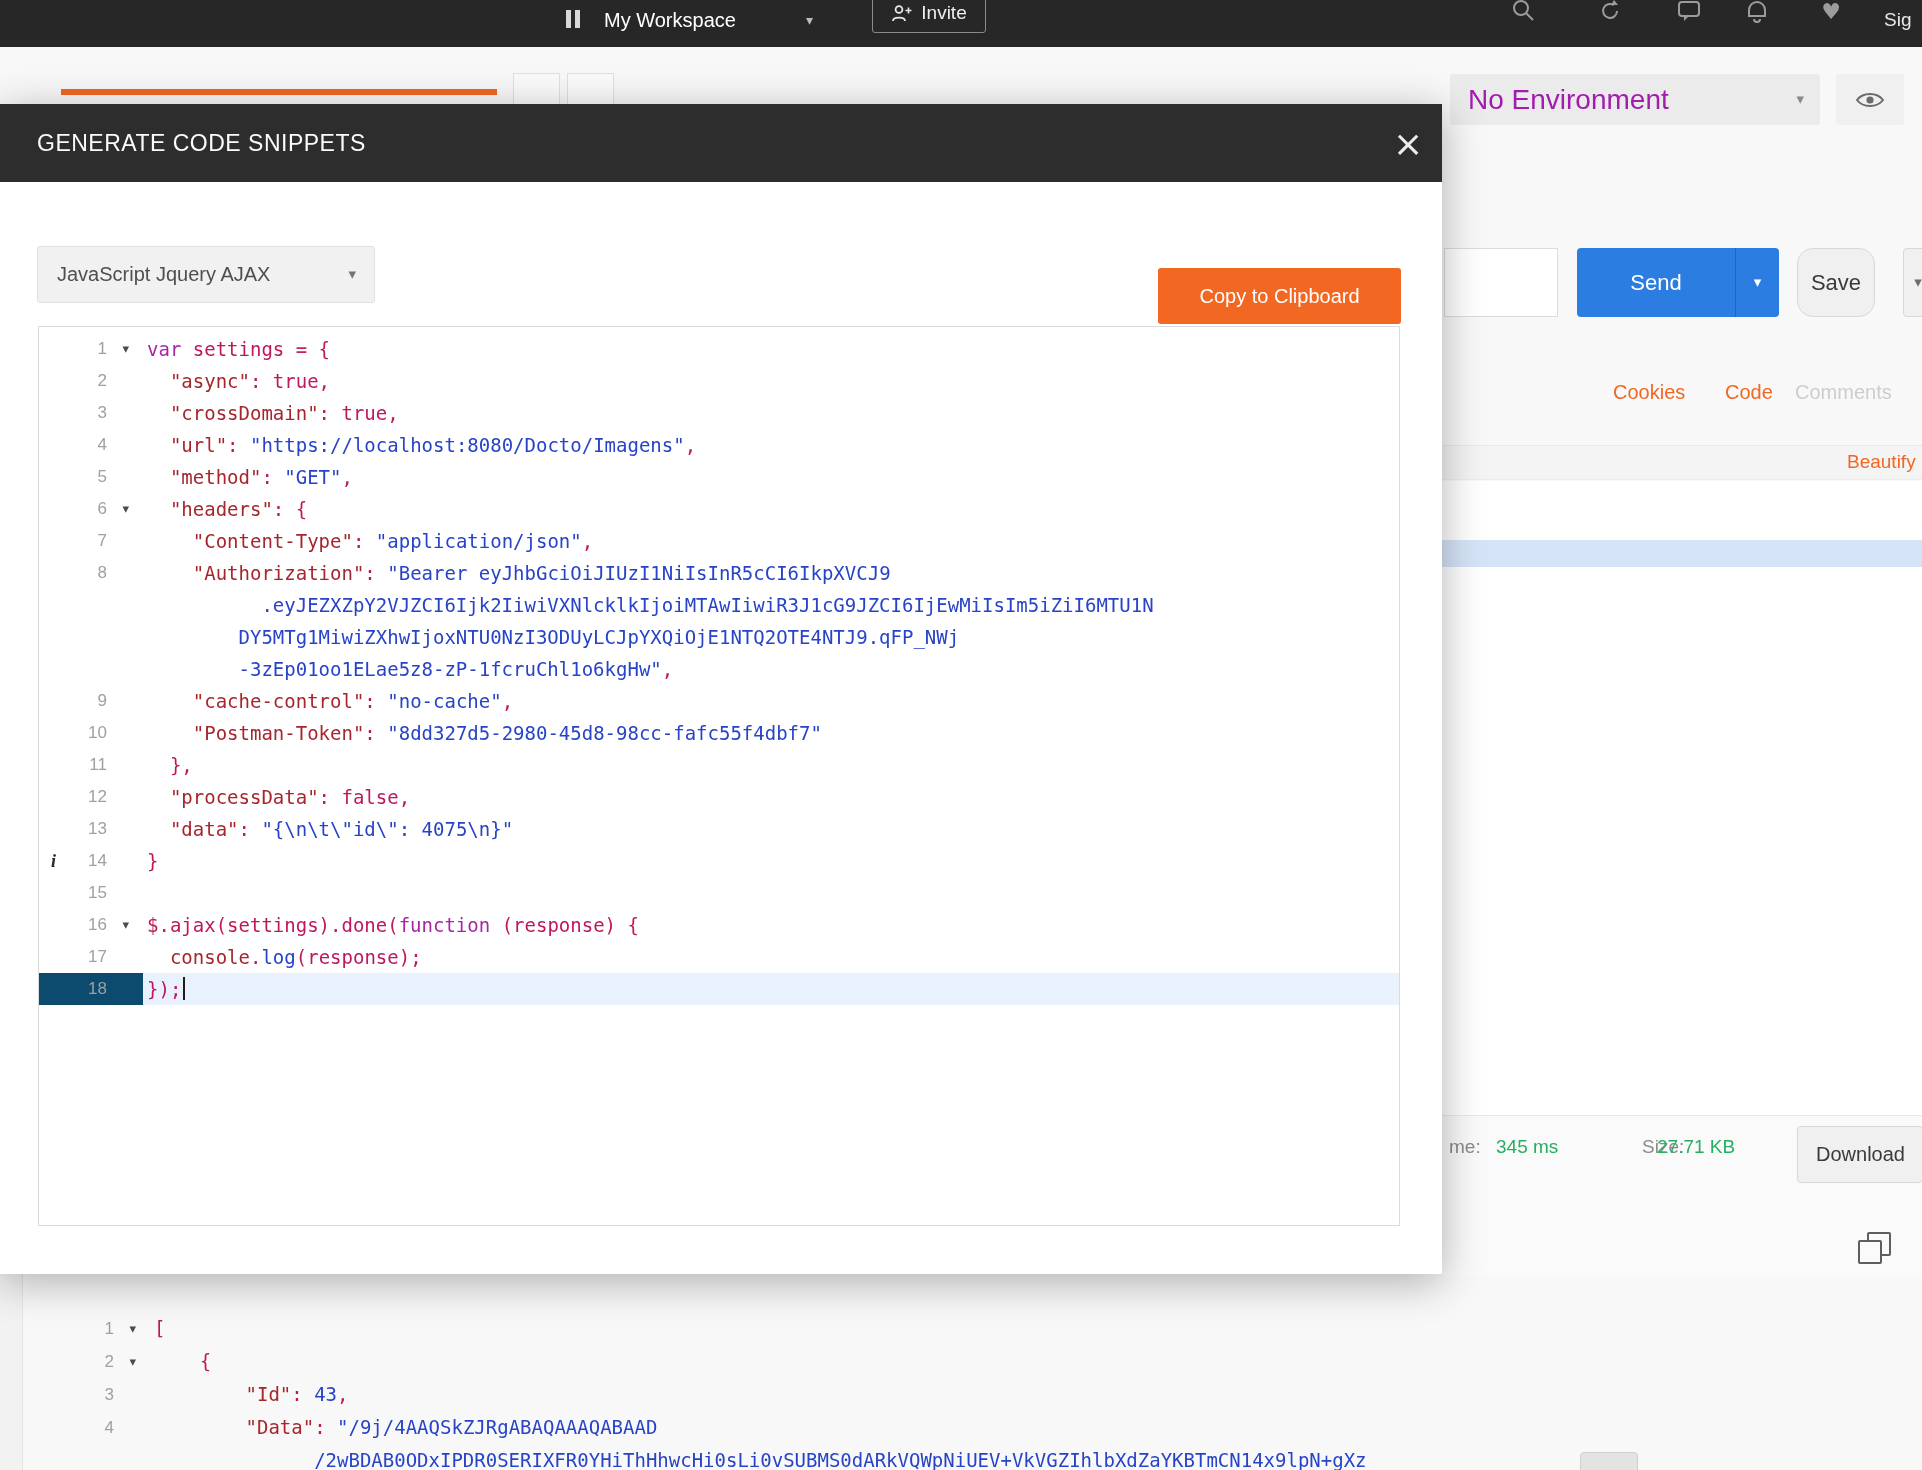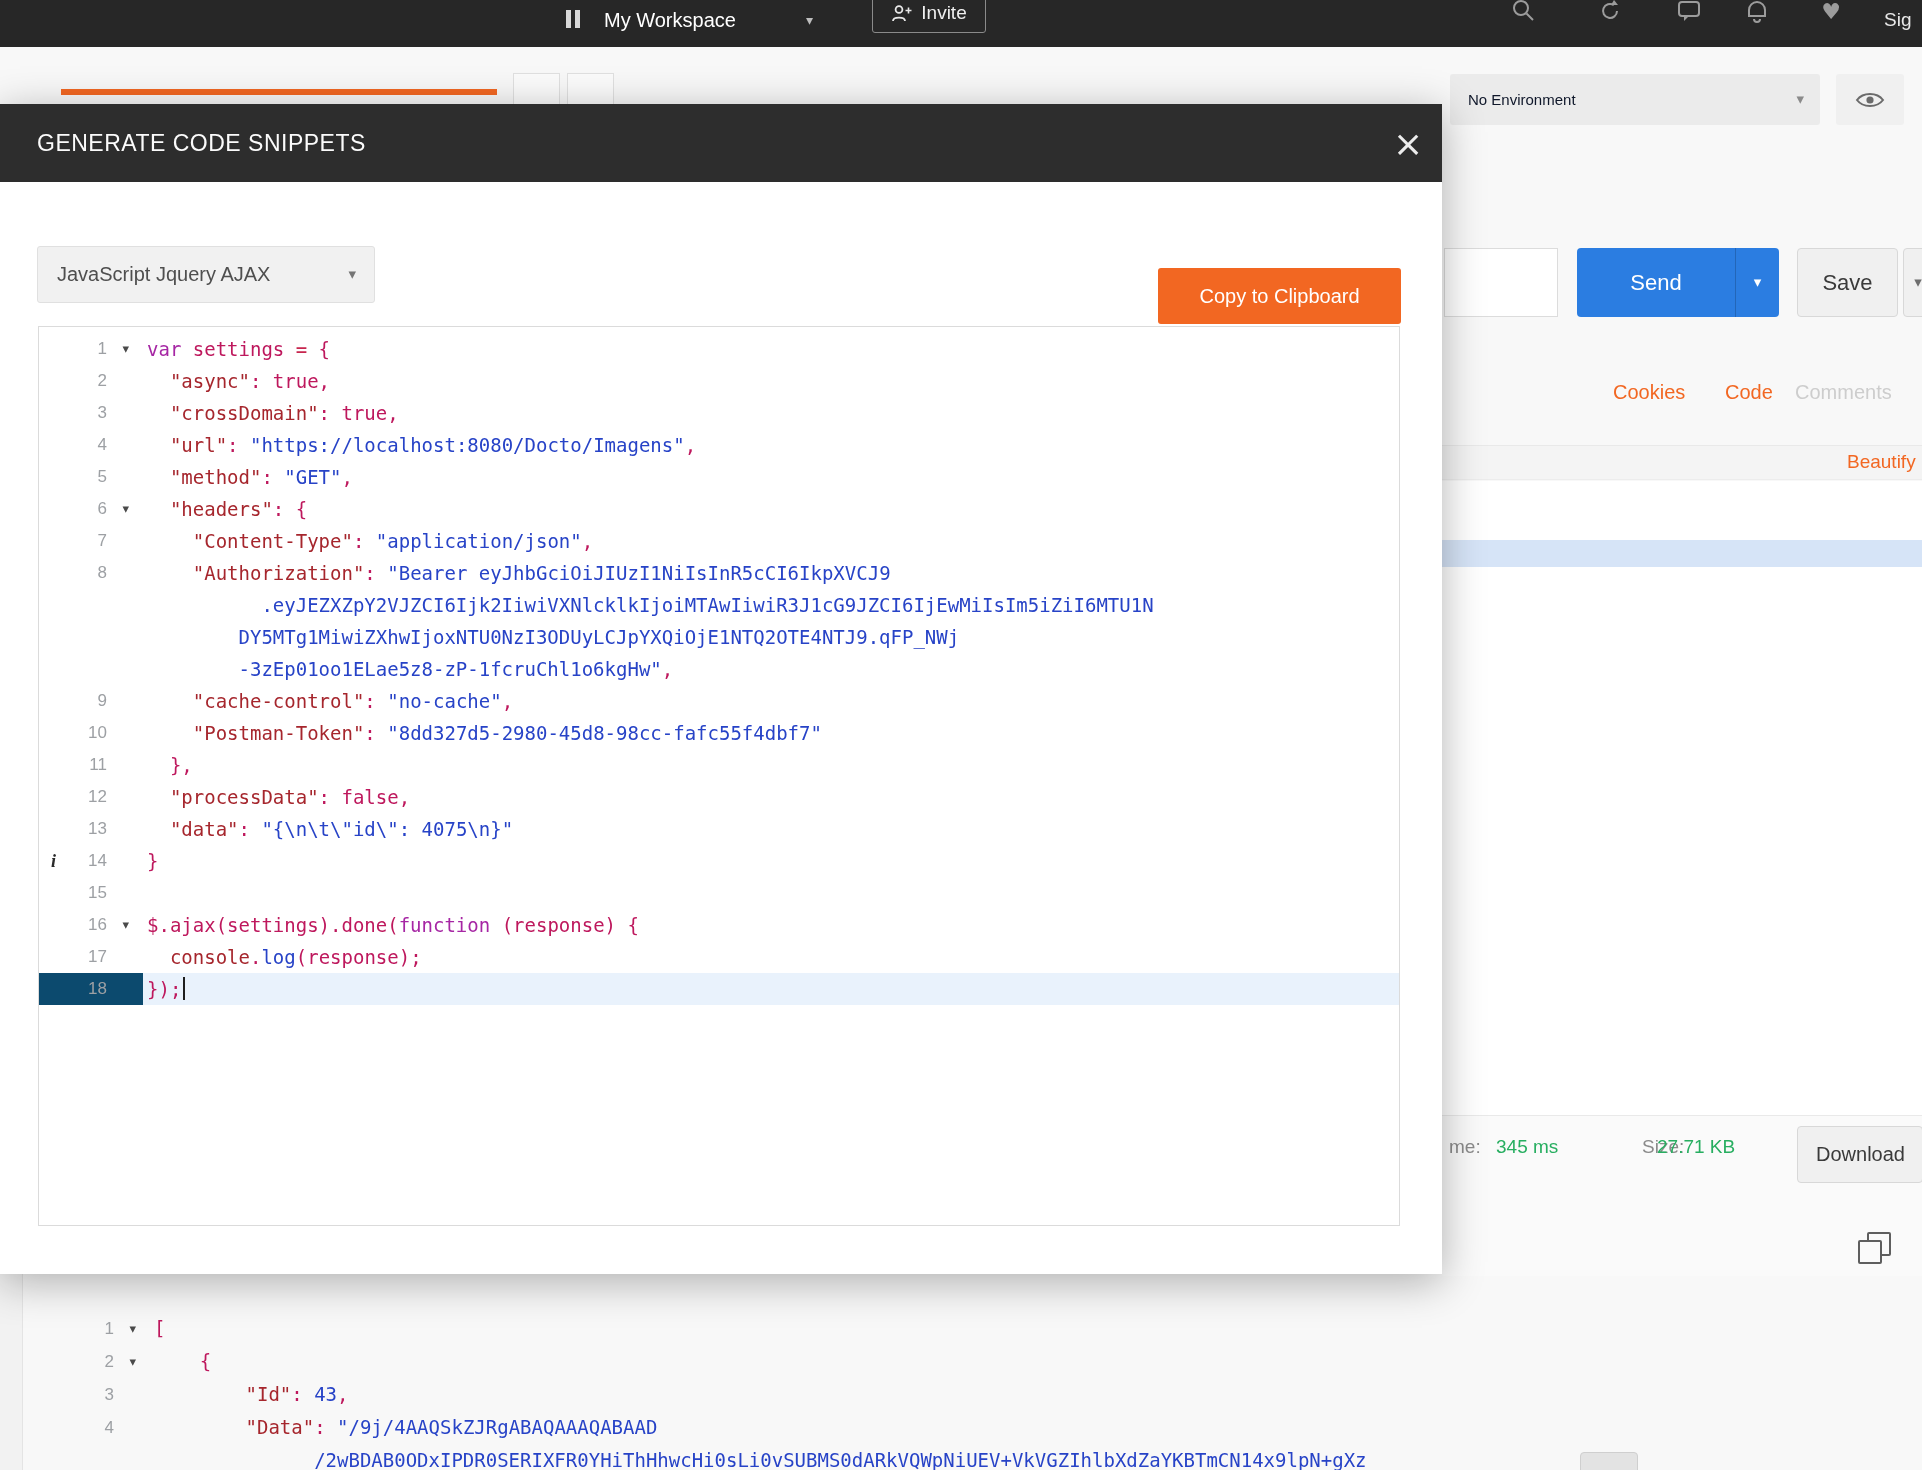--- a/index.html
+++ b/index.html
@@ -18,29 +18,29 @@
   .invite-btn{position:absolute;left:872px;top:-7px;width:112px;height:38px;border:1px solid #8A8A8A;border-radius:3px;display:flex;align-items:center;justify-content:center;gap:9px;color:#EFEFEF;font-size:19px;}
   .tb-icon{position:absolute;top:-7px;width:36px;height:36px;display:flex;align-items:center;justify-content:center;color:#9C9C9C;}
   .signin{position:absolute;left:1884px;top:0;height:40px;line-height:40px;color:#E8E8E8;font-size:19px;white-space:nowrap;}
 
   
   .tab-indicator{position:absolute;left:61px;top:89px;width:436px;height:6px;background:#F26722;}
   .tab-box{position:absolute;top:73px;width:45px;height:31px;background:#FBFBFB;border:1px solid #E0E0E0;border-bottom:none;}
 
   
   .env-select{position:absolute;left:1450px;top:74px;width:370px;height:51px;background:#EBEBEB;border-radius:3px;}
-  .env-select .lbl{position:absolute;left:18px;top:0;height:51px;line-height:51px;font-size:15px;color:#0f172a;}
+  .env-select .lbl{position:absolute;left:18px;top:0;height:51px;line-height:51px;font-size:28px;color:#a21caf;}
   .env-select .caret{position:absolute;right:16px;top:0;height:51px;line-height:51px;font-size:15px;color:#8A8A8A;}
   .eye-btn{position:absolute;left:1836px;top:74px;width:68px;height:51px;background:#F0F0F0;border-radius:3px;display:flex;align-items:center;justify-content:center;}
   .url-field{position:absolute;left:1444px;top:248px;width:114px;height:69px;background:#FFFFFF;border:1px solid #DCDCDC;box-sizing:border-box;}
   .send-btn{position:absolute;left:1577px;top:248px;width:202px;height:69px;background:#2B7DE1;border-radius:4px;}
   .send-btn .lbl{position:absolute;left:0;top:0;width:158px;height:69px;line-height:69px;text-align:center;color:#FFFFFF;font-size:22px;font-weight:500;}
   .send-btn .div{position:absolute;left:158px;top:0;width:1px;height:69px;background:rgba(0,0,0,0.18);}
   .send-btn .caret{position:absolute;left:159px;top:0;width:43px;height:69px;line-height:69px;text-align:center;color:#FFFFFF;font-size:15px;}
-  .save-btn{position:absolute;left:1797px;top:248px;width:101px;height:69px;background:#F0F0F0;border:1px solid #D8D8D8;border-radius:4px;box-sizing:border-box;text-align:center;line-height:67px;font-size:22px;color:#3A3A3A;}
+  .save-btn{position:absolute;left:1797px;top:248px;width:78px;height:69px;background:#F0F0F0;border:1px solid #D8D8D8;border-radius:16px;box-sizing:border-box;text-align:center;line-height:67px;font-size:22px;color:#3A3A3A;}
   .save-caret{position:absolute;left:1903px;top:248px;width:30px;height:69px;background:#F0F0F0;border:1px solid #D8D8D8;border-radius:4px;box-sizing:border-box;line-height:67px;text-align:center;color:#6E6E6E;font-size:15px;}
   .resp-tab{position:absolute;top:381px;font-size:20px;}
   .resp-white{position:absolute;left:1442px;top:481px;width:480px;height:634px;background:#FFFFFF;}
   .beautify-bar{position:absolute;left:1442px;top:445px;width:480px;height:35px;background:#F4F4F4;border-top:1px solid #E9E9E9;border-bottom:1px solid #ECECEC;box-sizing:border-box;}
   .beautify-lbl{position:absolute;left:1847px;top:451px;font-size:19px;color:#F26722;white-space:nowrap;}
   .blue-row{position:absolute;left:1442px;top:540px;width:480px;height:27px;background:#D6E4F7;}
   .meta-bar{position:absolute;left:1442px;top:1115px;width:480px;height:160px;background:#FAFAFA;border-top:1px solid #E9E9E9;}
   .meta-txt{position:absolute;top:1136px;font-size:19px;white-space:nowrap;}
   .gray{color:#8A8A8A;} .green{color:#27AE60;}
   .download-btn{position:absolute;left:1797px;top:1126px;width:126px;height:57px;background:#F0F0F0;border:1px solid #D8D8D8;border-radius:4px;box-sizing:border-box;line-height:55px;padding-left:18px;font-size:20px;color:#3A3A3A;overflow:hidden;white-space:nowrap;}

